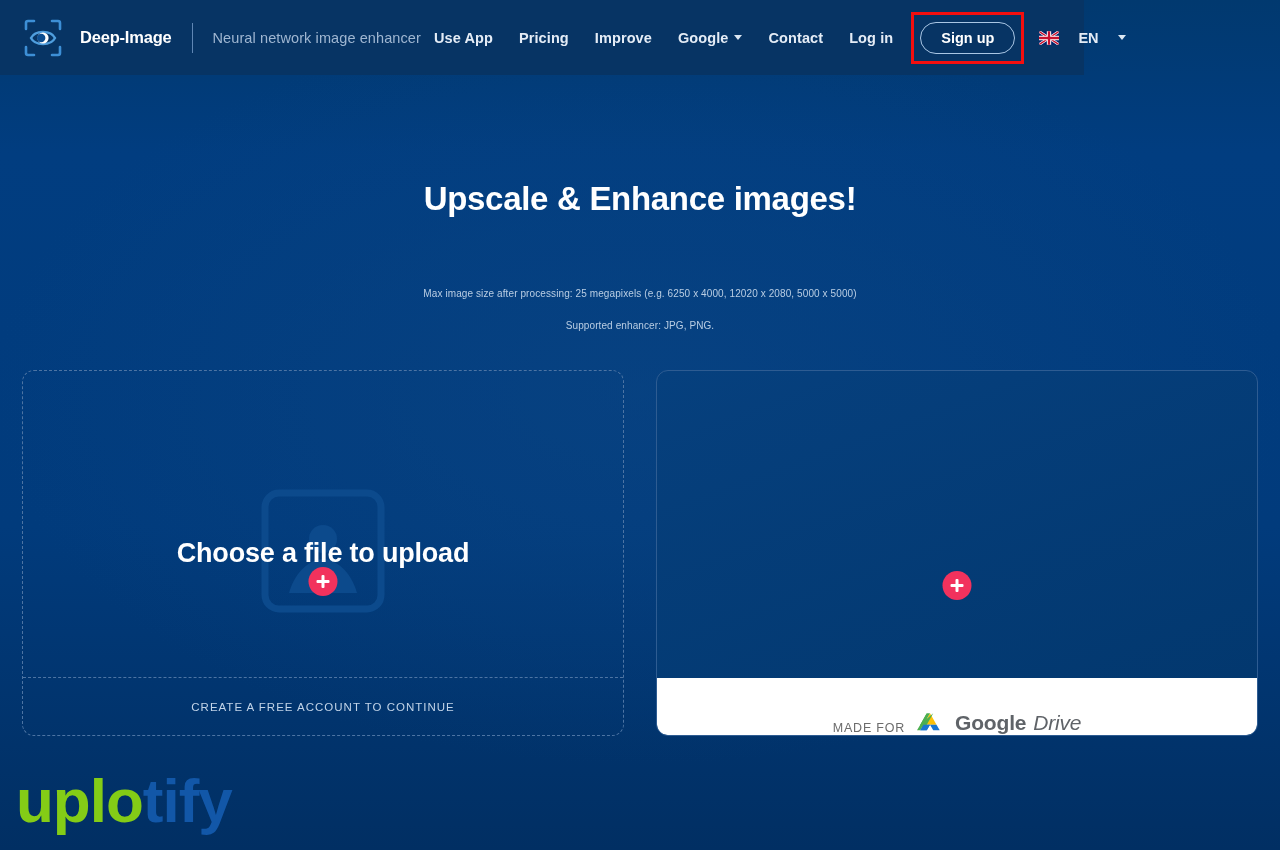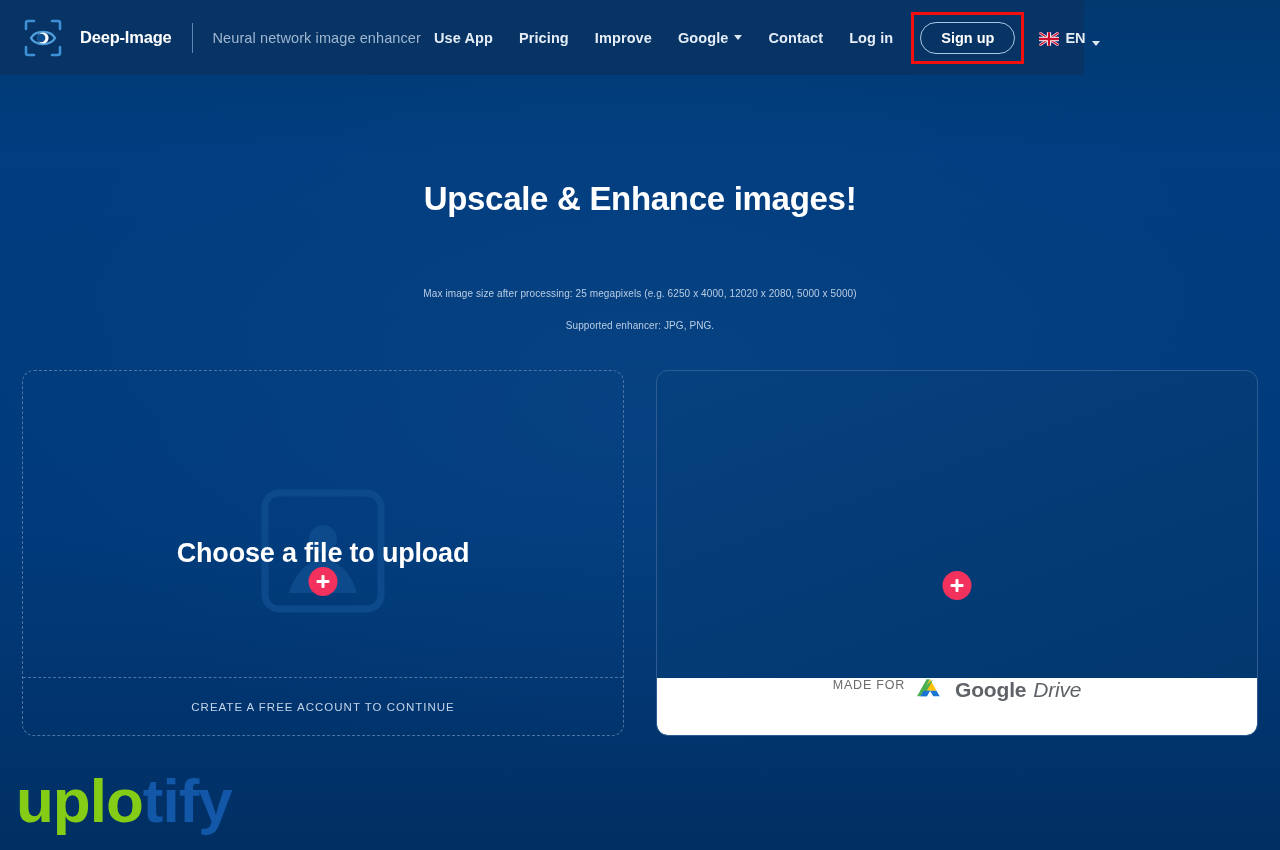--- a/index.html
+++ b/index.html
@@ -125,22 +125,22 @@
     font-weight: bold;
     padding: 7px 20px;
     background: transparent;
     cursor: pointer;
     font-family: inherit;
     white-space: nowrap;
   }
 
   .lang {
     display: flex;
-    align-items: flex-end;
-    gap: 6px;
+    align-items: center;
+    gap: 19px;
     padding: 8px 10px 8px 12px;
     cursor: pointer;
   }
 
   .flag {
     width: 20px;
     height: 14px;
     position: relative;
     overflow: hidden;
     border-radius: 2px;
@@ -294,21 +294,21 @@
     cursor: pointer;
     text-transform: uppercase;
   }
 
   .card-footer-right {
     position: absolute;
     left: 0; right: 0; bottom: 0;
     height: 57px;
     background: #ffffff;
     display: flex;
-    align-items: flex-start;
+    align-items: flex-end;
     justify-content: center;
     gap: 12px;
     border-radius: 0 0 10px 10px;
   }
 
   .made-for {
     color: #6b6b6b;
     font-size: 12.5px;
     letter-spacing: 0.8px;
   }

